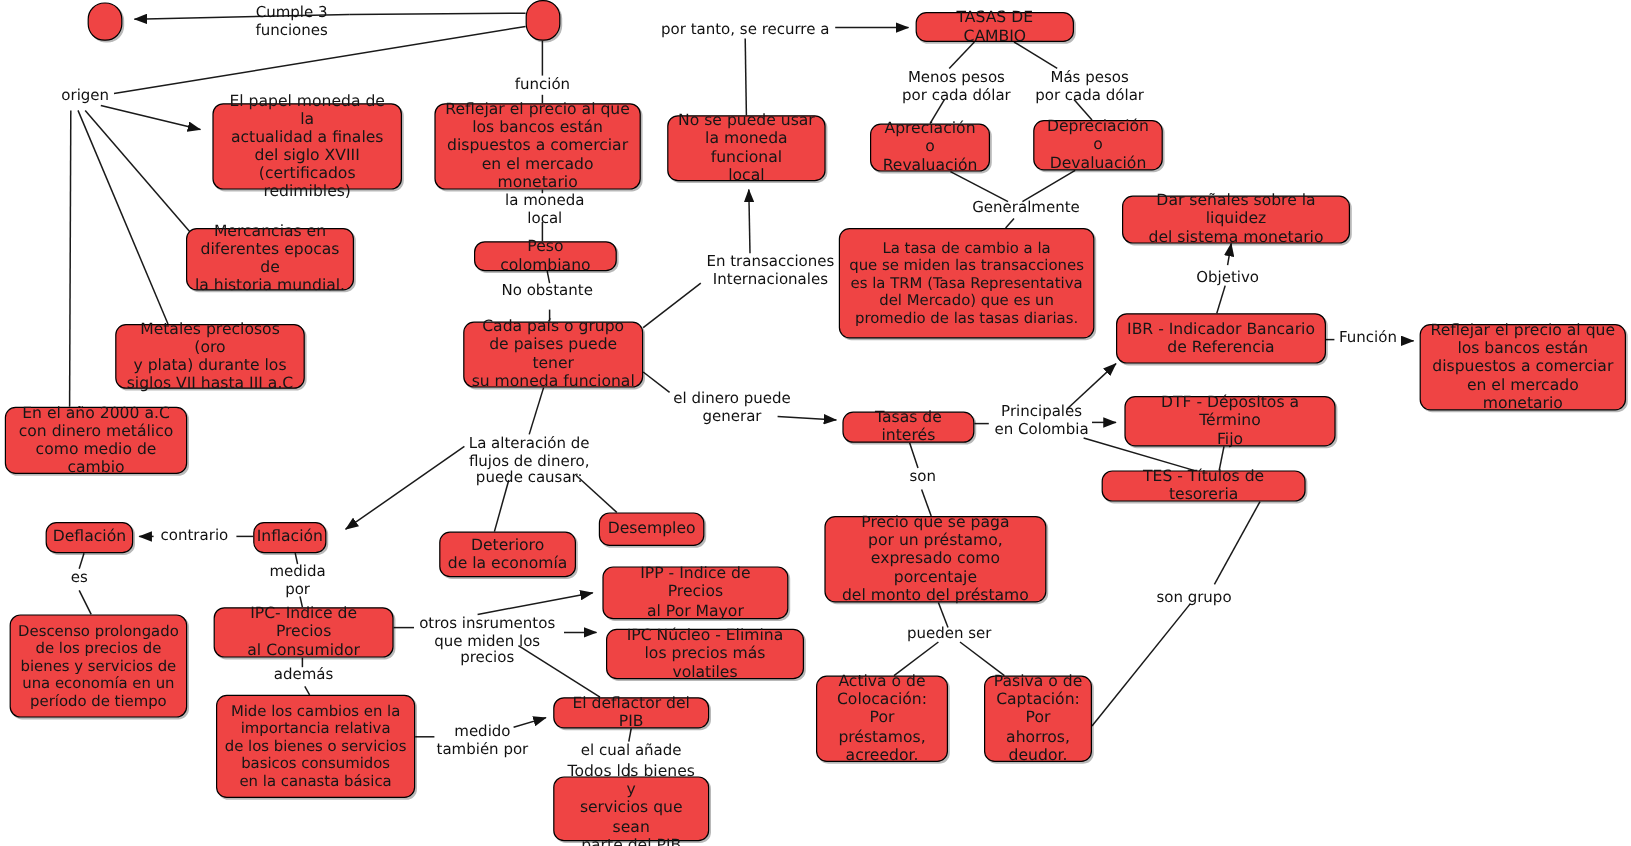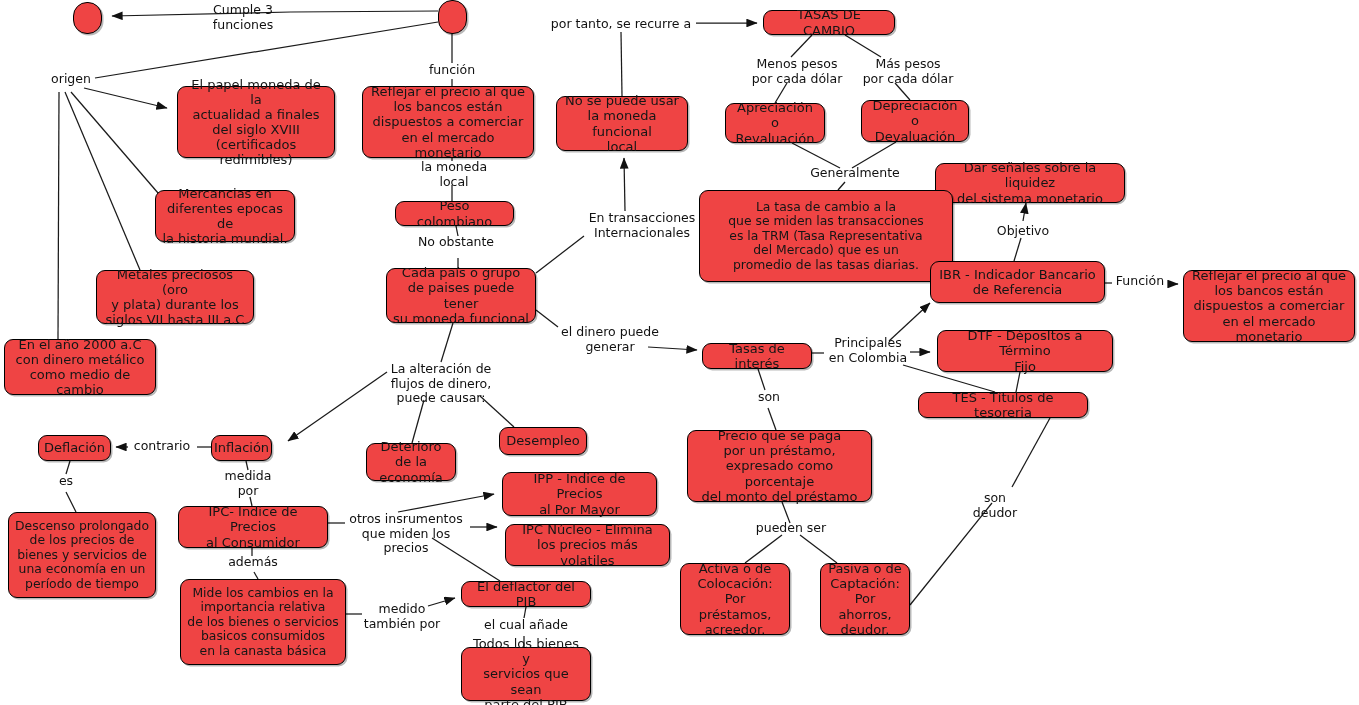--- a/index.html
+++ b/index.html
@@ -187,21 +187,21 @@
       <div class="node" style="left: 725px; top: 103px; width: 100px; height: 40px;">Apreciación o
 Revaluación</div>
       <div class="node" style="left: 861px; top: 100px; width: 108px; height: 42px;">Depreciación o
 Devaluación</div>
       <div class="node" style="left: 155px; top: 190px; width: 140px; height: 52px;">Mercancias en
 diferentes epocas de
 la historia mundial.</div>
       <div class="node" style="left: 935px; top: 163px; width: 190px; height: 40px;">Dar señales sobre la liquidez
 del sistema monetario</div>
       <div class="node" style="left: 395px; top: 201px; width: 119px; height: 25px; font-size: 13px;">Peso colombiano</div>
-      <div class="node" style="left: 699px; top: 190px; width: 254px; height: 92px; font-size: 12.4px;">La tasa de cambio a la
+      <div class="node" style="left: 699px; top: 190px; width: 213px; height: 92px; font-size: 12.4px;">La tasa de cambio a la
 que se miden las transacciones
 es la TRM (Tasa Representativa
 del Mercado) que es un
 promedio de las tasas diarias.</div>
       <div class="node" style="left: 96px; top: 270px; width: 158px; height: 54px;">Metales preciosos (oro
 y plata) durante los
 siglos  VII hasta III a.C</div>
       <div class="node" style="left: 930px; top: 261px; width: 175px; height: 42px;">IBR - Indicador Bancario
 de Referencia</div>
       <div class="node" style="left: 1183px; top: 270px; width: 172px; height: 72px;">Reflejar el precio al que
@@ -214,21 +214,21 @@
       <div class="node" style="left: 4px; top: 339px; width: 152px; height: 56px;">En el año 2000 a.C
 con dinero metálico
 como medio de cambio</div>
       <div class="node" style="left: 937px; top: 330px; width: 176px; height: 42px;">DTF - DéposItos a Término
 Fijo</div>
       <div class="node" style="left: 702px; top: 343px; width: 110px; height: 26px; font-size: 13px;">Tasas de interés</div>
       <div class="node" style="left: 918px; top: 392px; width: 170px; height: 26px;">TES - Títulos de tesoreria</div>
       <div class="node" style="left: 499px; top: 427px; width: 88px; height: 28px; font-size: 13px;">Desempleo</div>
       <div class="node" style="left: 38px; top: 435px; width: 73px; height: 26px; font-size: 13px;">Deflación</div>
       <div class="node" style="left: 211px; top: 435px; width: 61px; height: 26px; font-size: 13px;">Inflación</div>
-      <div class="node" style="left: 366px; top: 443px; width: 90px; height: 38px;">Deterioro
+      <div class="node" style="left: 366px; top: 443px; width: 114px; height: 38px;">Deterioro
 de la economía</div>
       <div class="node" style="left: 687px; top: 430px; width: 185px; height: 72px;">Precio que se paga
 por un préstamo,
 expresado como porcentaje
 del monto del préstamo</div>
       <div class="node" style="left: 502px; top: 472px; width: 155px; height: 44px;">IPP - Indice de Precios
 al Por Mayor</div>
       <div class="node" style="left: 178px; top: 506px; width: 150px; height: 42px;">IPC- Indice de Precios
 al Consumidor</div>
       <div class="node" style="left: 505px; top: 524px; width: 165px; height: 42px;">IPC Núcleo - Elimina
@@ -279,21 +279,21 @@
       <div class="lbl" style="left: 827px; top: 336px; width: 82px;">Principales
 en Colombia</div>
       <div class="lbl" style="left: 386px; top: 362px; width: 110px;">La alteración de
 flujos de dinero,
 puede causar:</div>
       <div class="lbl" style="left: 754px; top: 390px; width: 30px;">son</div>
       <div class="lbl" style="left: 130px; top: 439px; width: 64px;">contrario</div>
       <div class="lbl" style="left: 222px; top: 469px; width: 52px;">medida
 por</div>
       <div class="lbl" style="left: 56px; top: 474px; width: 20px;">es</div>
-      <div class="lbl" style="left: 963px; top: 491px; width: 64px;">son deudor</div>
+      <div class="lbl" style="left: 963px; top: 491px; width: 64px;">son grupo</div>
       <div class="lbl" style="left: 342px; top: 512px; width: 128px;">otros insrumentos
 que miden los precios</div>
       <div class="lbl" style="left: 755px; top: 521px; width: 72px;">pueden ser</div>
       <div class="lbl" style="left: 227px; top: 555px; width: 52px;">además</div>
       <div class="lbl" style="left: 363px; top: 602px; width: 78px;">medido
 también por</div>
       <div class="lbl" style="left: 481px; top: 618px; width: 90px;">el cual añade</div>
     </div>
 </div>
 

